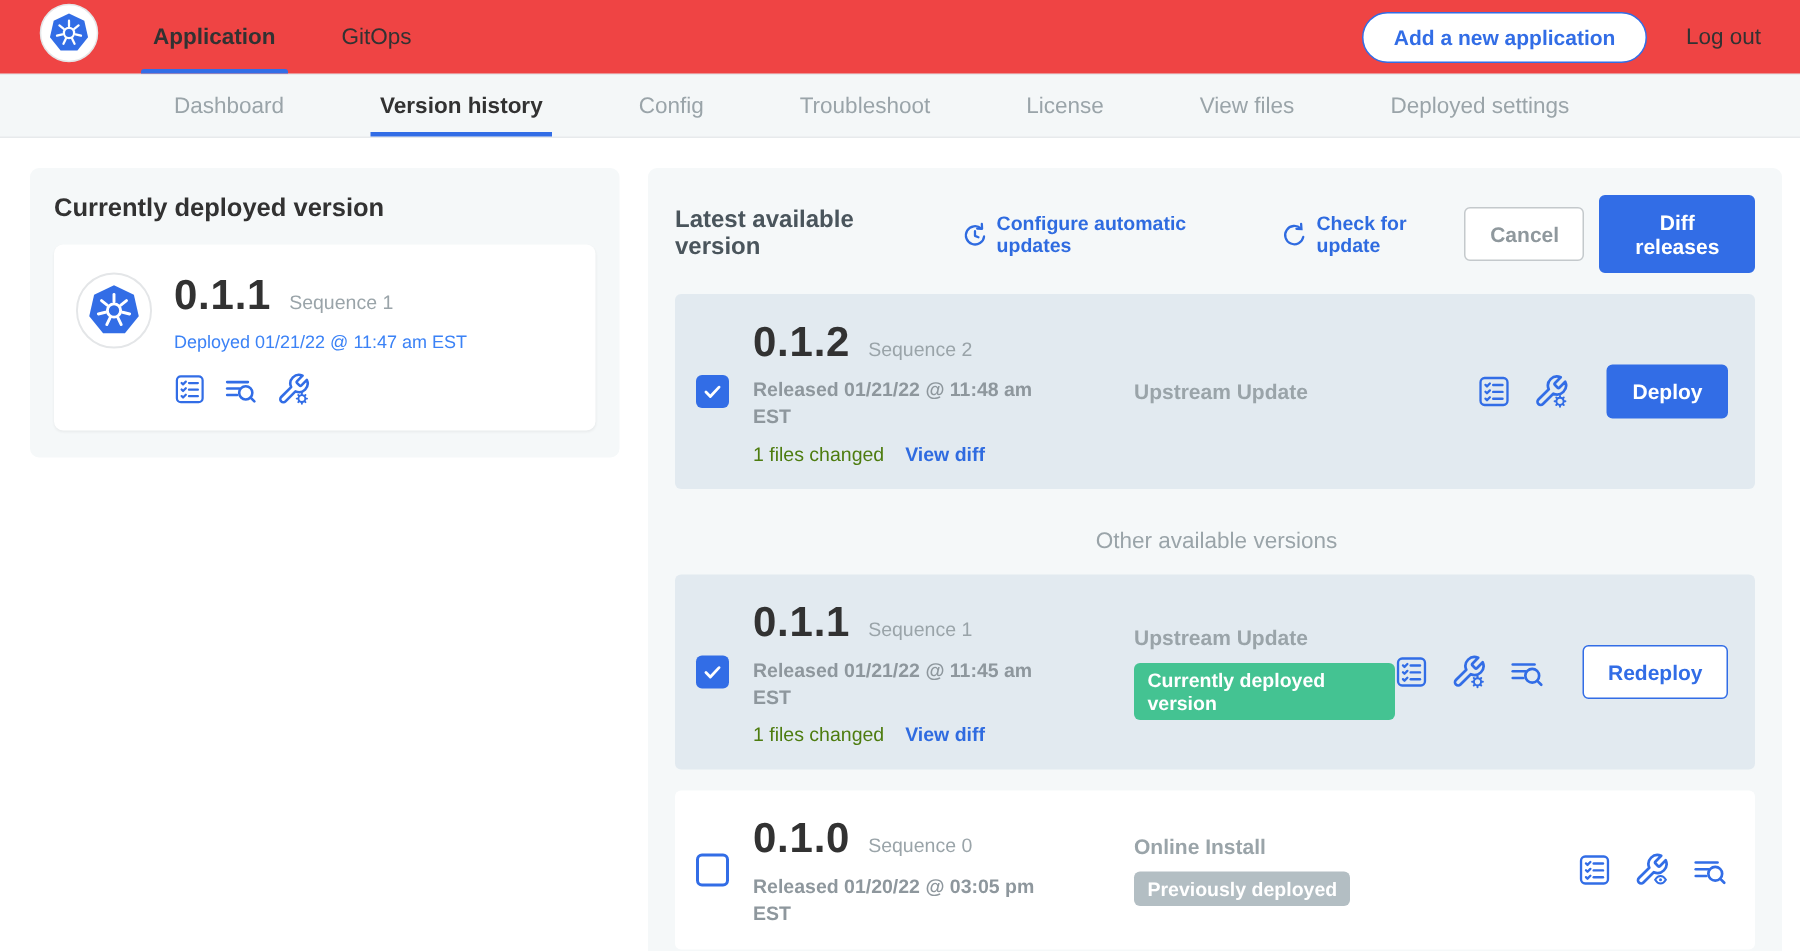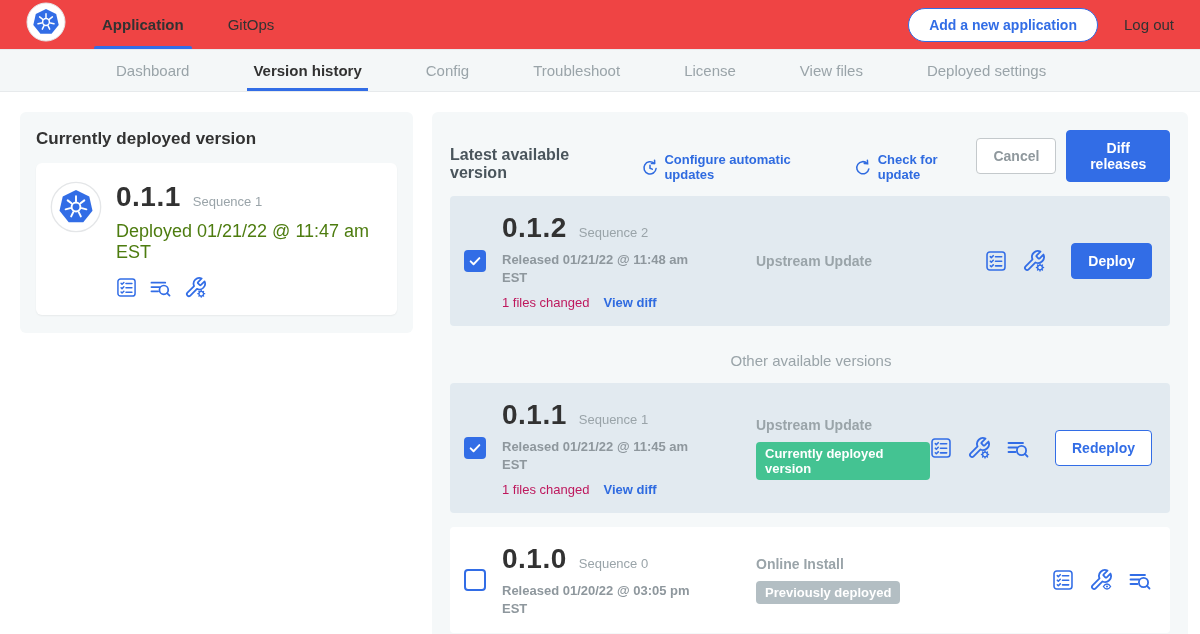--- a/index.html
+++ b/index.html
@@ -24,27 +24,27 @@
 
   
   .content { display:flex; align-items:flex-start; gap:19px; padding:20px 12px 0 20px; }
 
   .left-card { width:393px; background:#f5f8f9; border-radius:6px; padding:17px 16px 18px 16px; }
   .left-card h2 { font-size:17px; color:#323232; margin-bottom:14px; }
   .deployed-card { background:#fff; border-radius:6px; box-shadow:0 1px 2px rgba(0,0,0,.06); padding:18px 20px 16px 14px; display:flex; gap:14px; }
   .ver-line { display:flex; align-items:baseline; gap:12px; }
   .ver-big { font-size:28px; font-weight:700; color:#323232; letter-spacing:.5px; }
   .seq { font-size:13px; color:#9aa4a9; }
-  .deployed-ts { font-size:18px; color:#4d7c0f; margin-top:8px; }
+  .deployed-ts { font-size:12px; color:#3b82f6; margin-top:8px; }
   .icon-row { display:flex; align-items:center; gap:12px; margin-top:13px; }
   .icon-row svg, .row-icons svg { display:block; cursor:pointer; }
 
   
   .right-panel { flex:1; background:#f5f8f9; border-radius:6px; padding:18px 18px 18px 18px; }
-  .panel-head { display:flex; align-items:flex-end; }
+  .panel-head { display:flex; align-items:center; }
   .panel-title { font-size:16px; font-weight:600; color:#4a555c; }
   .head-link { display:flex; align-items:center; gap:7px; margin-left:22px; cursor:pointer; }
   .head-link span { font-size:13px; font-weight:700; color:#2f6be0; }
   .head-actions { margin-left:auto; display:flex; align-items:center; gap:10px; }
   .btn { font-family:inherit; font-size:14px; font-weight:700; border-radius:4px; padding:9px 16px; cursor:pointer; }
   .btn-cancel { background:#fff; border:1px solid #c4c9cc; color:#8f989d; }
   .btn-primary { background:#326de6; border:1px solid #326de6; color:#fff; }
   .btn-outline { background:#fff; border:1px solid #326de6; color:#326de6; }
 
   .version-row { display:flex; align-items:center; border-radius:4px; padding:16px 16px 16px 14px; margin-top:14px; }
@@ -52,21 +52,21 @@
   .version-row.plain { background:#fff; }
 
   .checkbox { width:22px; height:22px; border-radius:4px; flex:0 0 auto; margin-right:16px; cursor:pointer; display:flex; align-items:center; justify-content:center; }
   .checkbox.checked { background:#326de6; }
   .checkbox.unchecked { background:#fff; border:2px solid #326de6; }
   .checkbox svg { display:block; }
 
   .ver-col { width:218px; flex:0 0 auto; }
   .released { font-size:13px; font-weight:700; color:#8e979d; margin-top:7px; max-width:196px; line-height:1.35; }
   .files-line { display:flex; gap:14px; margin-top:9px; align-items:baseline; }
-  .files-changed { font-size:13px; color:#be185d; }
+  .files-changed { font-size:13px; color:#4d7c0f; }
   .view-diff { font-size:13px; font-weight:700; color:#2f6be0; cursor:pointer; }
 
   .mid-col { flex:1; padding-left:36px; }
   .source { font-size:14px; font-weight:700; color:#9aa4a9; }
   .badge { display:inline-block; margin-top:9px; font-size:13px; font-weight:700; color:#fff; padding:4px 9px; border-radius:4px; }
   .badge.green { background:#44c392; }
   .badge.gray { background:#b3bec3; }
 
   .row-icons { display:flex; align-items:center; gap:15px; flex:0 0 auto; padding-right:2px; }
   .row-icons .btn { margin-left:10px; }

